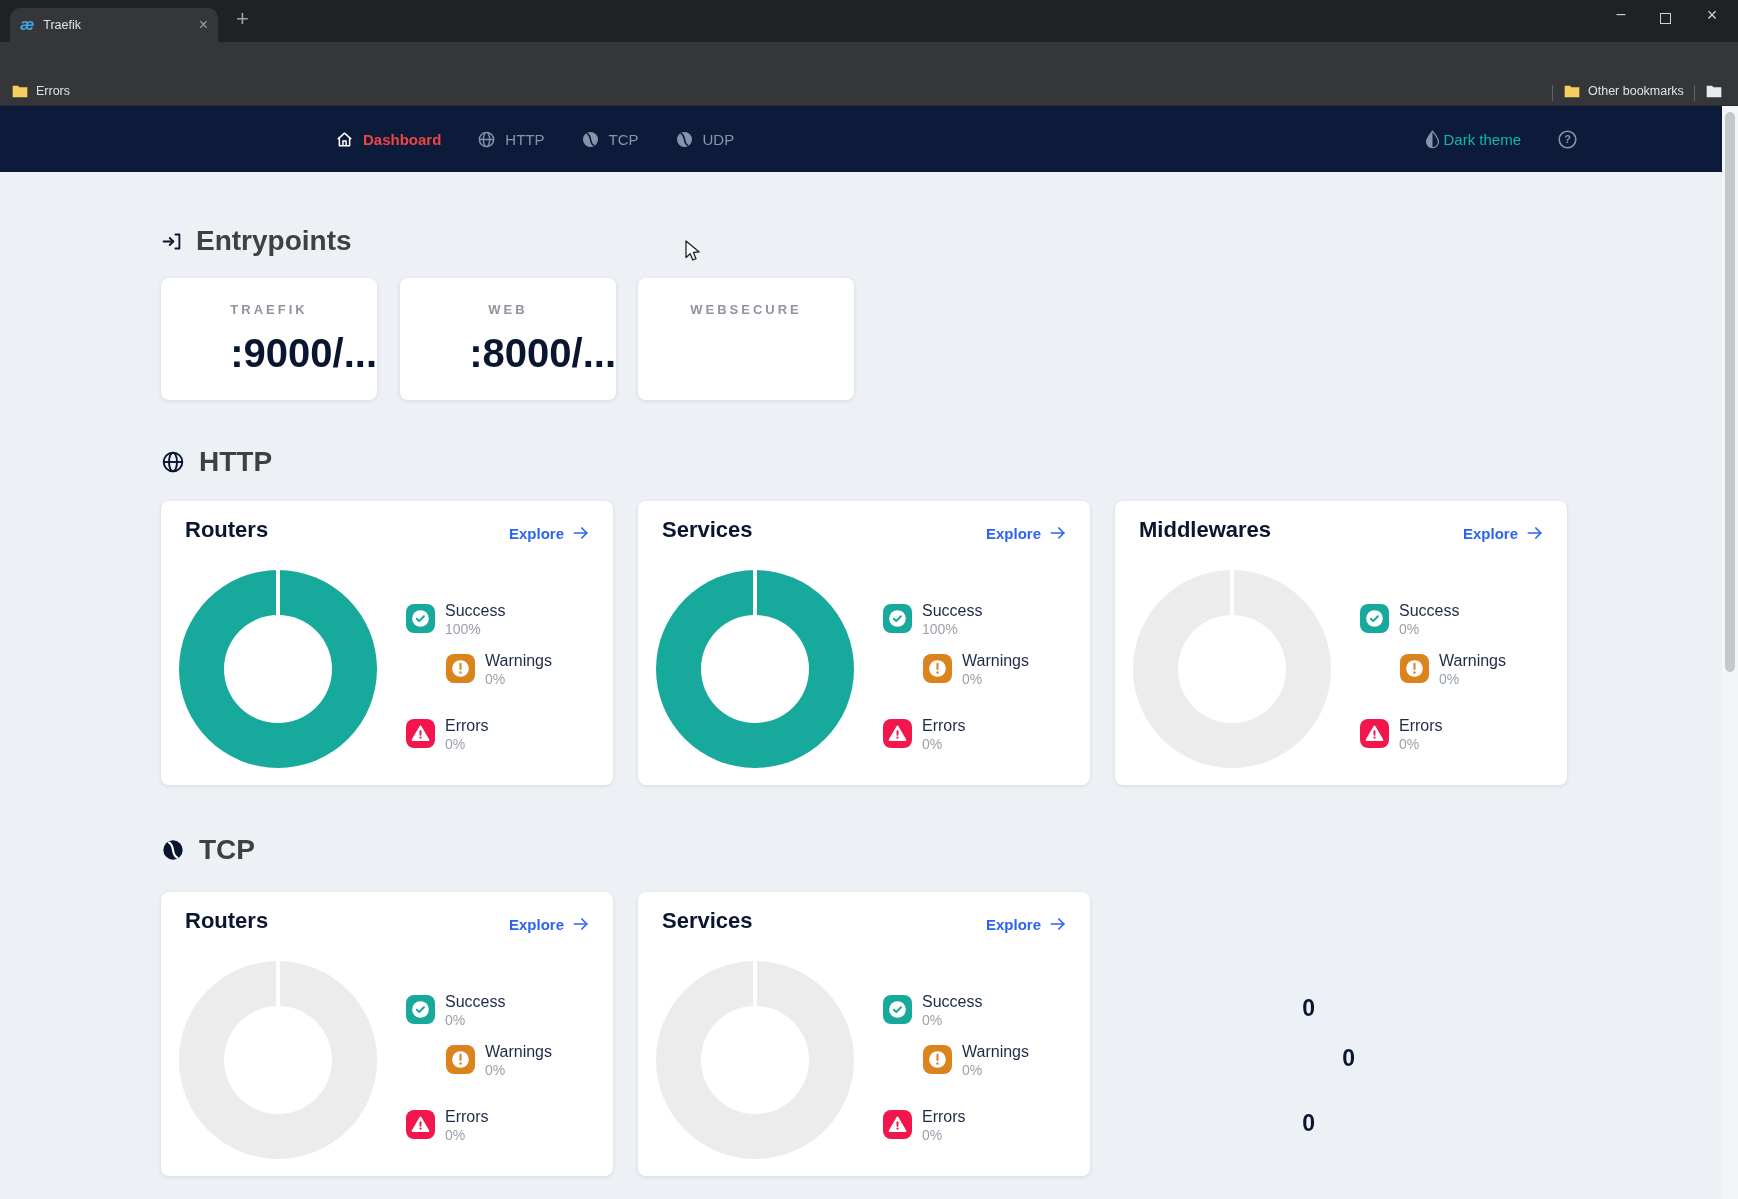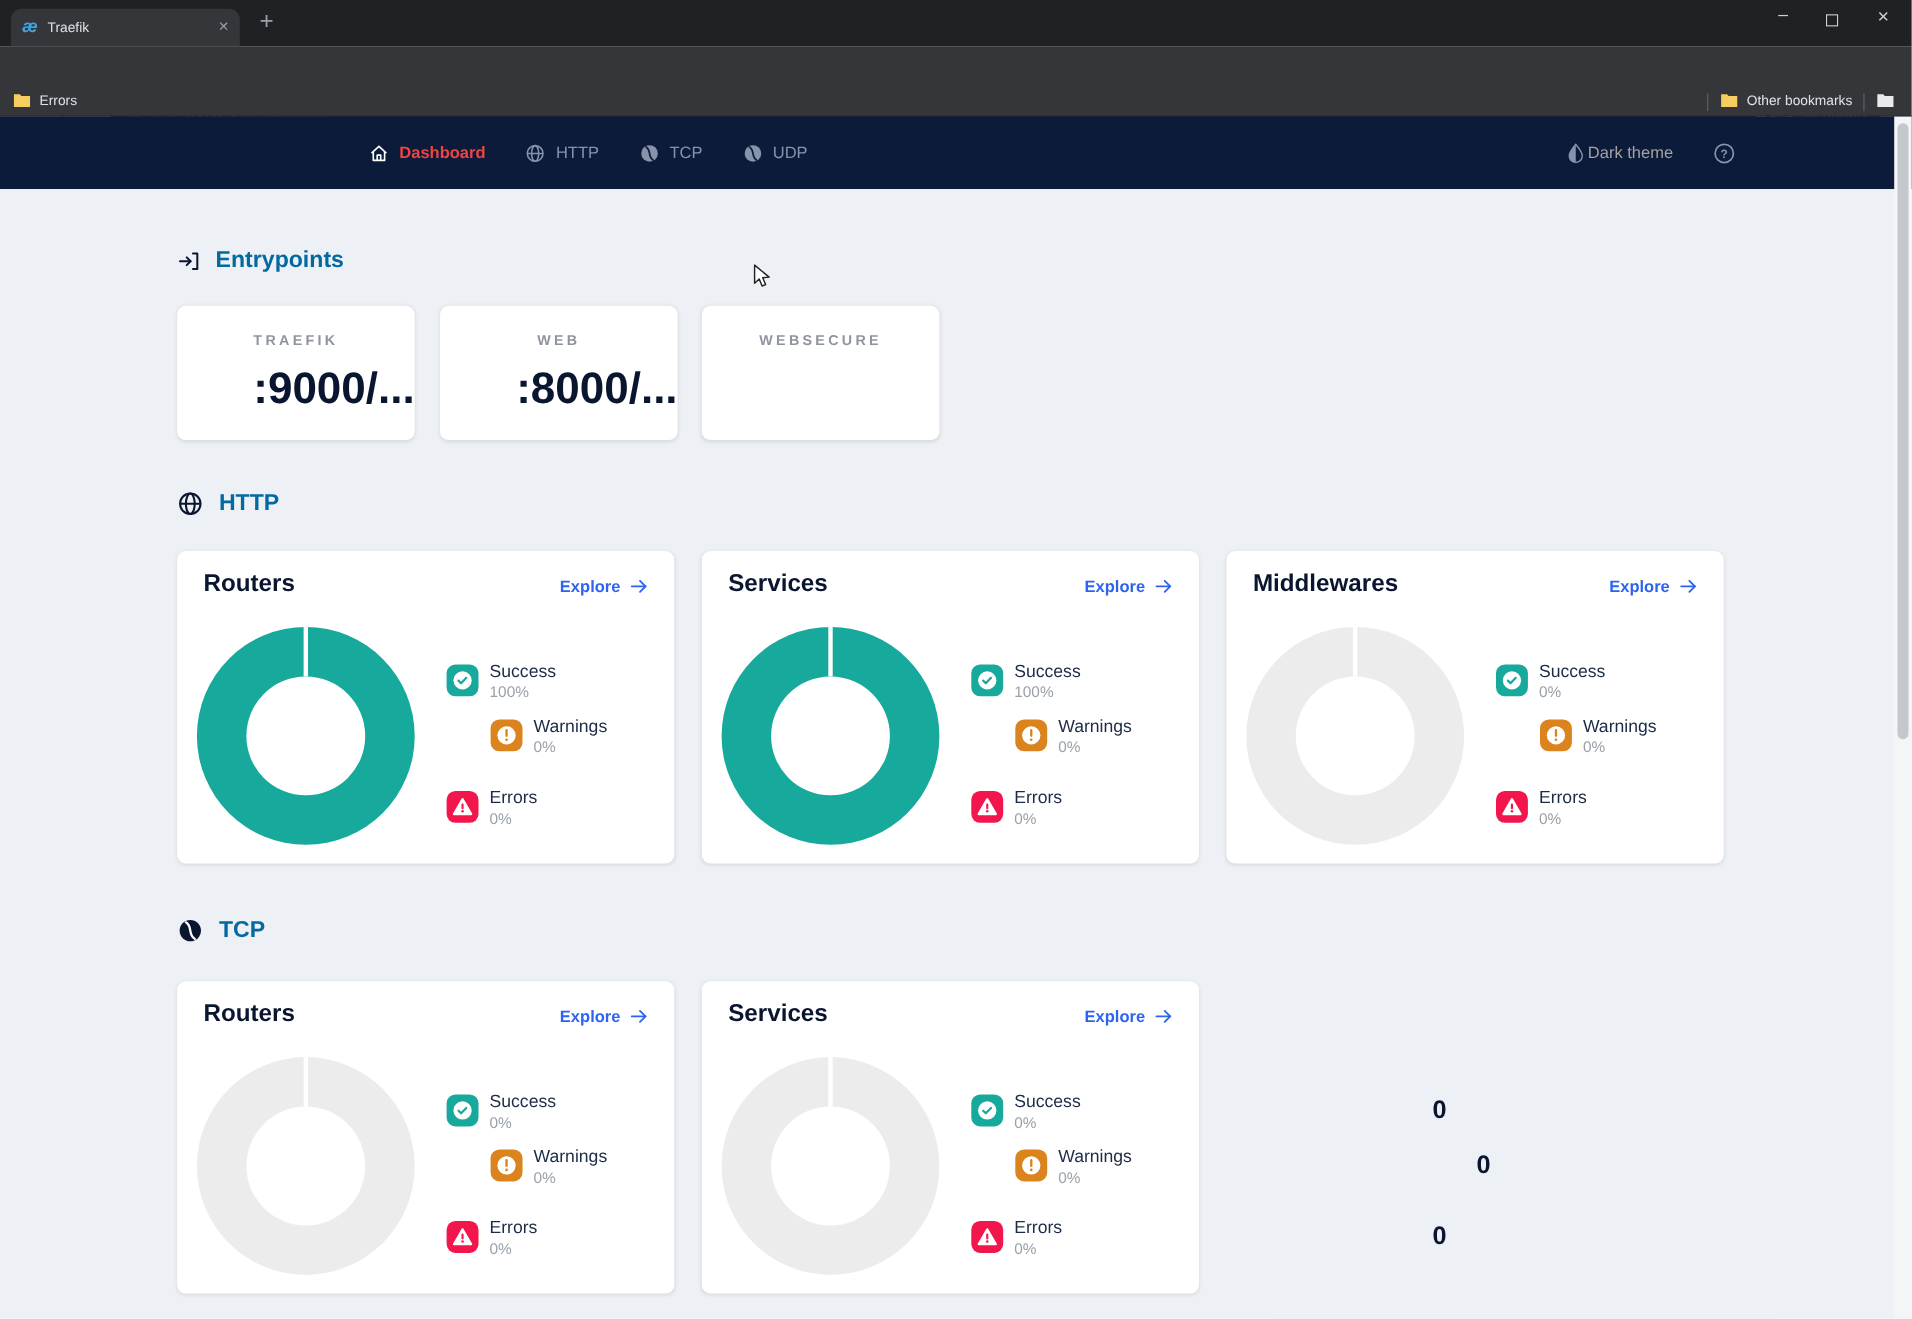--- a/index.html
+++ b/index.html
@@ -49,26 +49,26 @@
 
   
   #appbar{left:0;top:106px;width:1738px;height:66px;background:#0d1b3a;}
   #logo{left:158px;top:119px;font-size:33px;font-weight:bold;color:#fff;letter-spacing:.5px;}
   #logo .ae{color:#3a6df0;}
   #version{left:292px;top:131px;font-size:15px;color:#70809c;}
   #main-menu{left:335px;top:0;height:66px;display:flex;align-items:center;gap:36px;}
   .menu-item{display:flex;align-items:center;gap:9px;font-size:15px;color:#8793aa;cursor:pointer;}
   .menu-item.active{color:#ef4444;font-weight:bold;}
   #appbar-right{right:160px;top:0;height:66px;display:flex;align-items:center;gap:36px;left:auto;}
-  #theme-toggle{display:flex;align-items:center;font-size:15px;color:#a3a3a3;}
+  #theme-toggle{display:flex;align-items:center;font-size:15px;color:#14b8a6;}
 
   
   #content{left:0;top:172px;width:1738px;height:1027px;background:#edf0f4;}
   .section-head{display:flex;align-items:center;gap:14px;color:#0a1530;}
-  .section-title{font-size:21px;font-weight:bold;color:#0369a1;}
+  .section-title{font-size:28px;font-weight:bold;color:#404040;}
   #ep-head{left:161px;top:225px;}
   #http-head{left:161px;top:446px;}
   #tcp-head{left:161px;top:834px;}
 
   .card{background:#fff;border-radius:8px;box-shadow:0 1px 4px rgba(0,0,0,.10);}
   .ep-card{top:278px;width:216px;height:122px;text-align:center;}
   #ep0{left:161px;} #ep1{left:400px;} #ep2{left:638px;}
   .ep-label{margin-top:24px;font-size:13px;letter-spacing:3px;color:#8f949d;font-weight:bold;}
   .ep-value{margin-top:14px;font-size:40px;font-weight:bold;color:#0a1530;text-align:right;}
 

